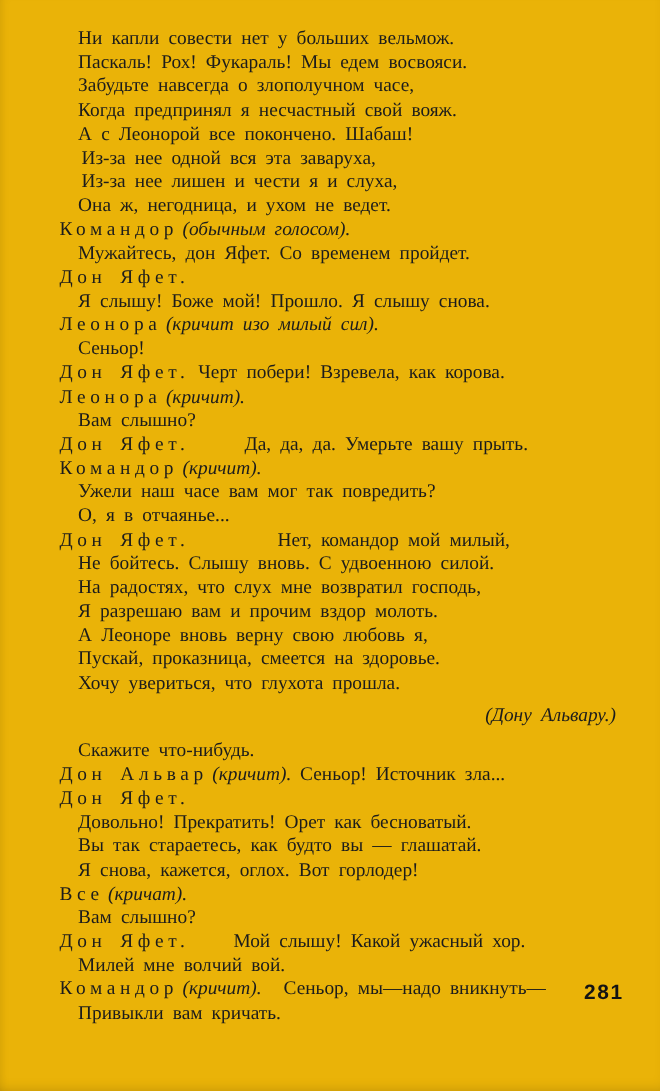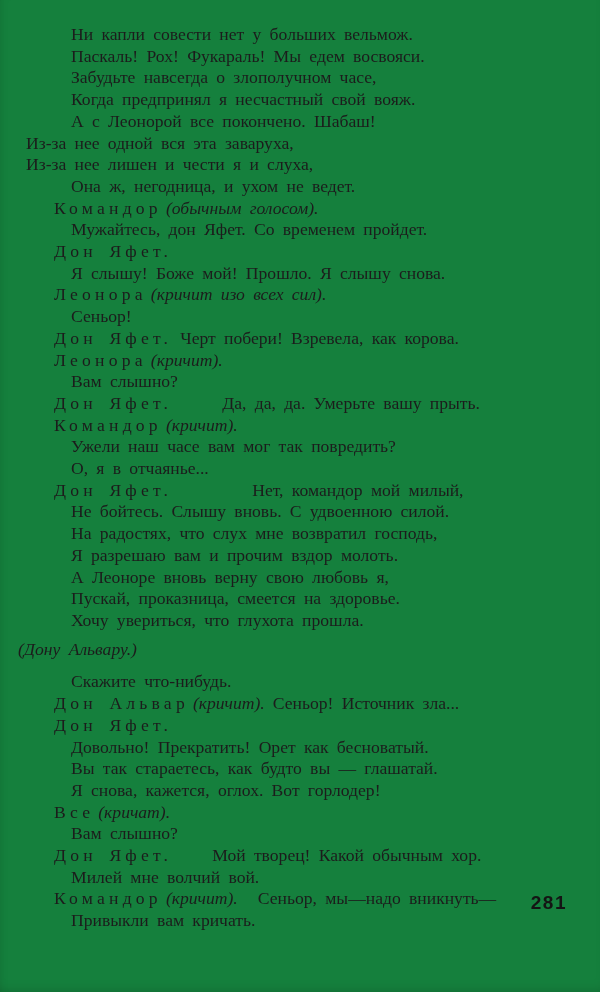--- a/index.html
+++ b/index.html
@@ -4,43 +4,43 @@
 <style>
   html,body { margin:0; padding:0; }
   body {
     width:600px; height:992px;
     background:#e9e9e9;
     font-family:"Liberation Serif", serif;
   }
   .page {
     position:relative;
     width:600px; height:992px;
-    background:#15803d;
+    background:#eab308;
     overflow:hidden;
     box-shadow: inset 0 -8px 14px -10px rgba(0,0,0,0.25),
                 inset 8px 0 12px -11px rgba(0,0,0,0.18);
   }
   .text-block {
     position:absolute; left:0; top:24px; width:600px;
     font-size:17.6px; line-height:21.7px;
     color:#1c1c1c;
     word-spacing:0.22em;
   }
   .line { padding-left:71px; padding-right:12px; white-space:nowrap; }
   .ind0 { padding-left:54px; }
-  .ind1 { padding-left:26px; }
+  .ind1 { padding-left:74px; }
   .name { letter-spacing:0.24em; }
   .dir  { font-style:italic; letter-spacing:normal; margin-left:4px; }
   .speech { margin-left:8px;text-align:center; }
   .gap-a { display:inline-block; width:42px; }
   .gap-b { display:inline-block; width:72px; }
   .gap-c { display:inline-block; width:32px; }
   .gap-d { display:inline-block; width:12px; }
   .stage {
-    text-align:left; font-style:italic;
+    text-align:right; font-style:italic;
     margin-top:7px;
     padding-left:18px; padding-right:40px;
   }
   .after-stage { margin-top:11px; }
   .page-num {
     position:absolute; right:33px; top:892px;
     font-family:"Liberation Sans", sans-serif;
     font-weight:bold; font-size:19px; letter-spacing:1.5px;
     color:#141414;
   }
@@ -59,21 +59,21 @@
     <div class="line ind1">Из-за нее одной вся эта заваруха,</div>
     <div class="line ind1">Из-за нее лишен и чести я и слуха,</div>
     <div class="line">Она ж, негодница, и ухом не ведет.</div>
 
     <div class="line ind0"><span class="name">Командор</span><span class="dir">(обычным голосом).</span></div>
     <div class="line">Мужайтесь, дон Яфет. Со временем пройдет.</div>
 
     <div class="line ind0"><span class="name">Дон Яфет.</span></div>
     <div class="line">Я слышу! Боже мой! Прошло. Я слышу снова.</div>
 
-    <div class="line ind0"><span class="name">Леонора</span><span class="dir">(кричит изо всех сил).</span></div>
+    <div class="line ind0"><span class="name">Леонора</span><span class="dir">(кричит изо милый сил).</span></div>
     <div class="line">Сеньор!</div>
 
     <div class="line ind0"><span class="name">Дон Яфет.</span><span class="speech">Черт побери! Взревела, как корова.</span></div>
 
     <div class="line ind0"><span class="name">Леонора</span><span class="dir">(кричит).</span></div>
     <div class="line">Вам слышно?</div>
 
     <div class="line ind0"><span class="name">Дон Яфет.</span><span class="gap-a"></span><span class="speech">Да, да, да. Умерьте вашу прыть.</span></div>
 
     <div class="line ind0"><span class="name">Командор</span><span class="dir">(кричит).</span></div>
@@ -95,21 +95,21 @@
     <div class="line ind0"><span class="name">Дон Альвар</span><span class="dir">(кричит).</span><span class="speech">Сеньор! Источник зла...</span></div>
 
     <div class="line ind0"><span class="name">Дон Яфет.</span></div>
     <div class="line">Довольно! Прекратить! Орет как бесноватый.</div>
     <div class="line">Вы так стараетесь, как будто вы — глашатай.</div>
     <div class="line">Я снова, кажется, оглох. Вот горлодер!</div>
 
     <div class="line ind0"><span class="name">Все</span><span class="dir">(кричат).</span></div>
     <div class="line">Вам слышно?</div>
 
-    <div class="line ind0"><span class="name">Дон Яфет.</span><span class="gap-c"></span><span class="speech">Мой творец! Какой обычным хор.</span></div>
+    <div class="line ind0"><span class="name">Дон Яфет.</span><span class="gap-c"></span><span class="speech">Мой слышу! Какой ужасный хор.</span></div>
     <div class="line">Милей мне волчий вой.</div>
 
     <div class="line ind0"><span class="name">Командор</span><span class="dir">(кричит).</span><span class="gap-d"></span><span class="speech">Сеньор, мы—надо вникнуть—</span></div>
     <div class="line">Привыкли вам кричать.</div>
 
   </div>
 
   <div class="page-num">281</div>
 </div>
 

